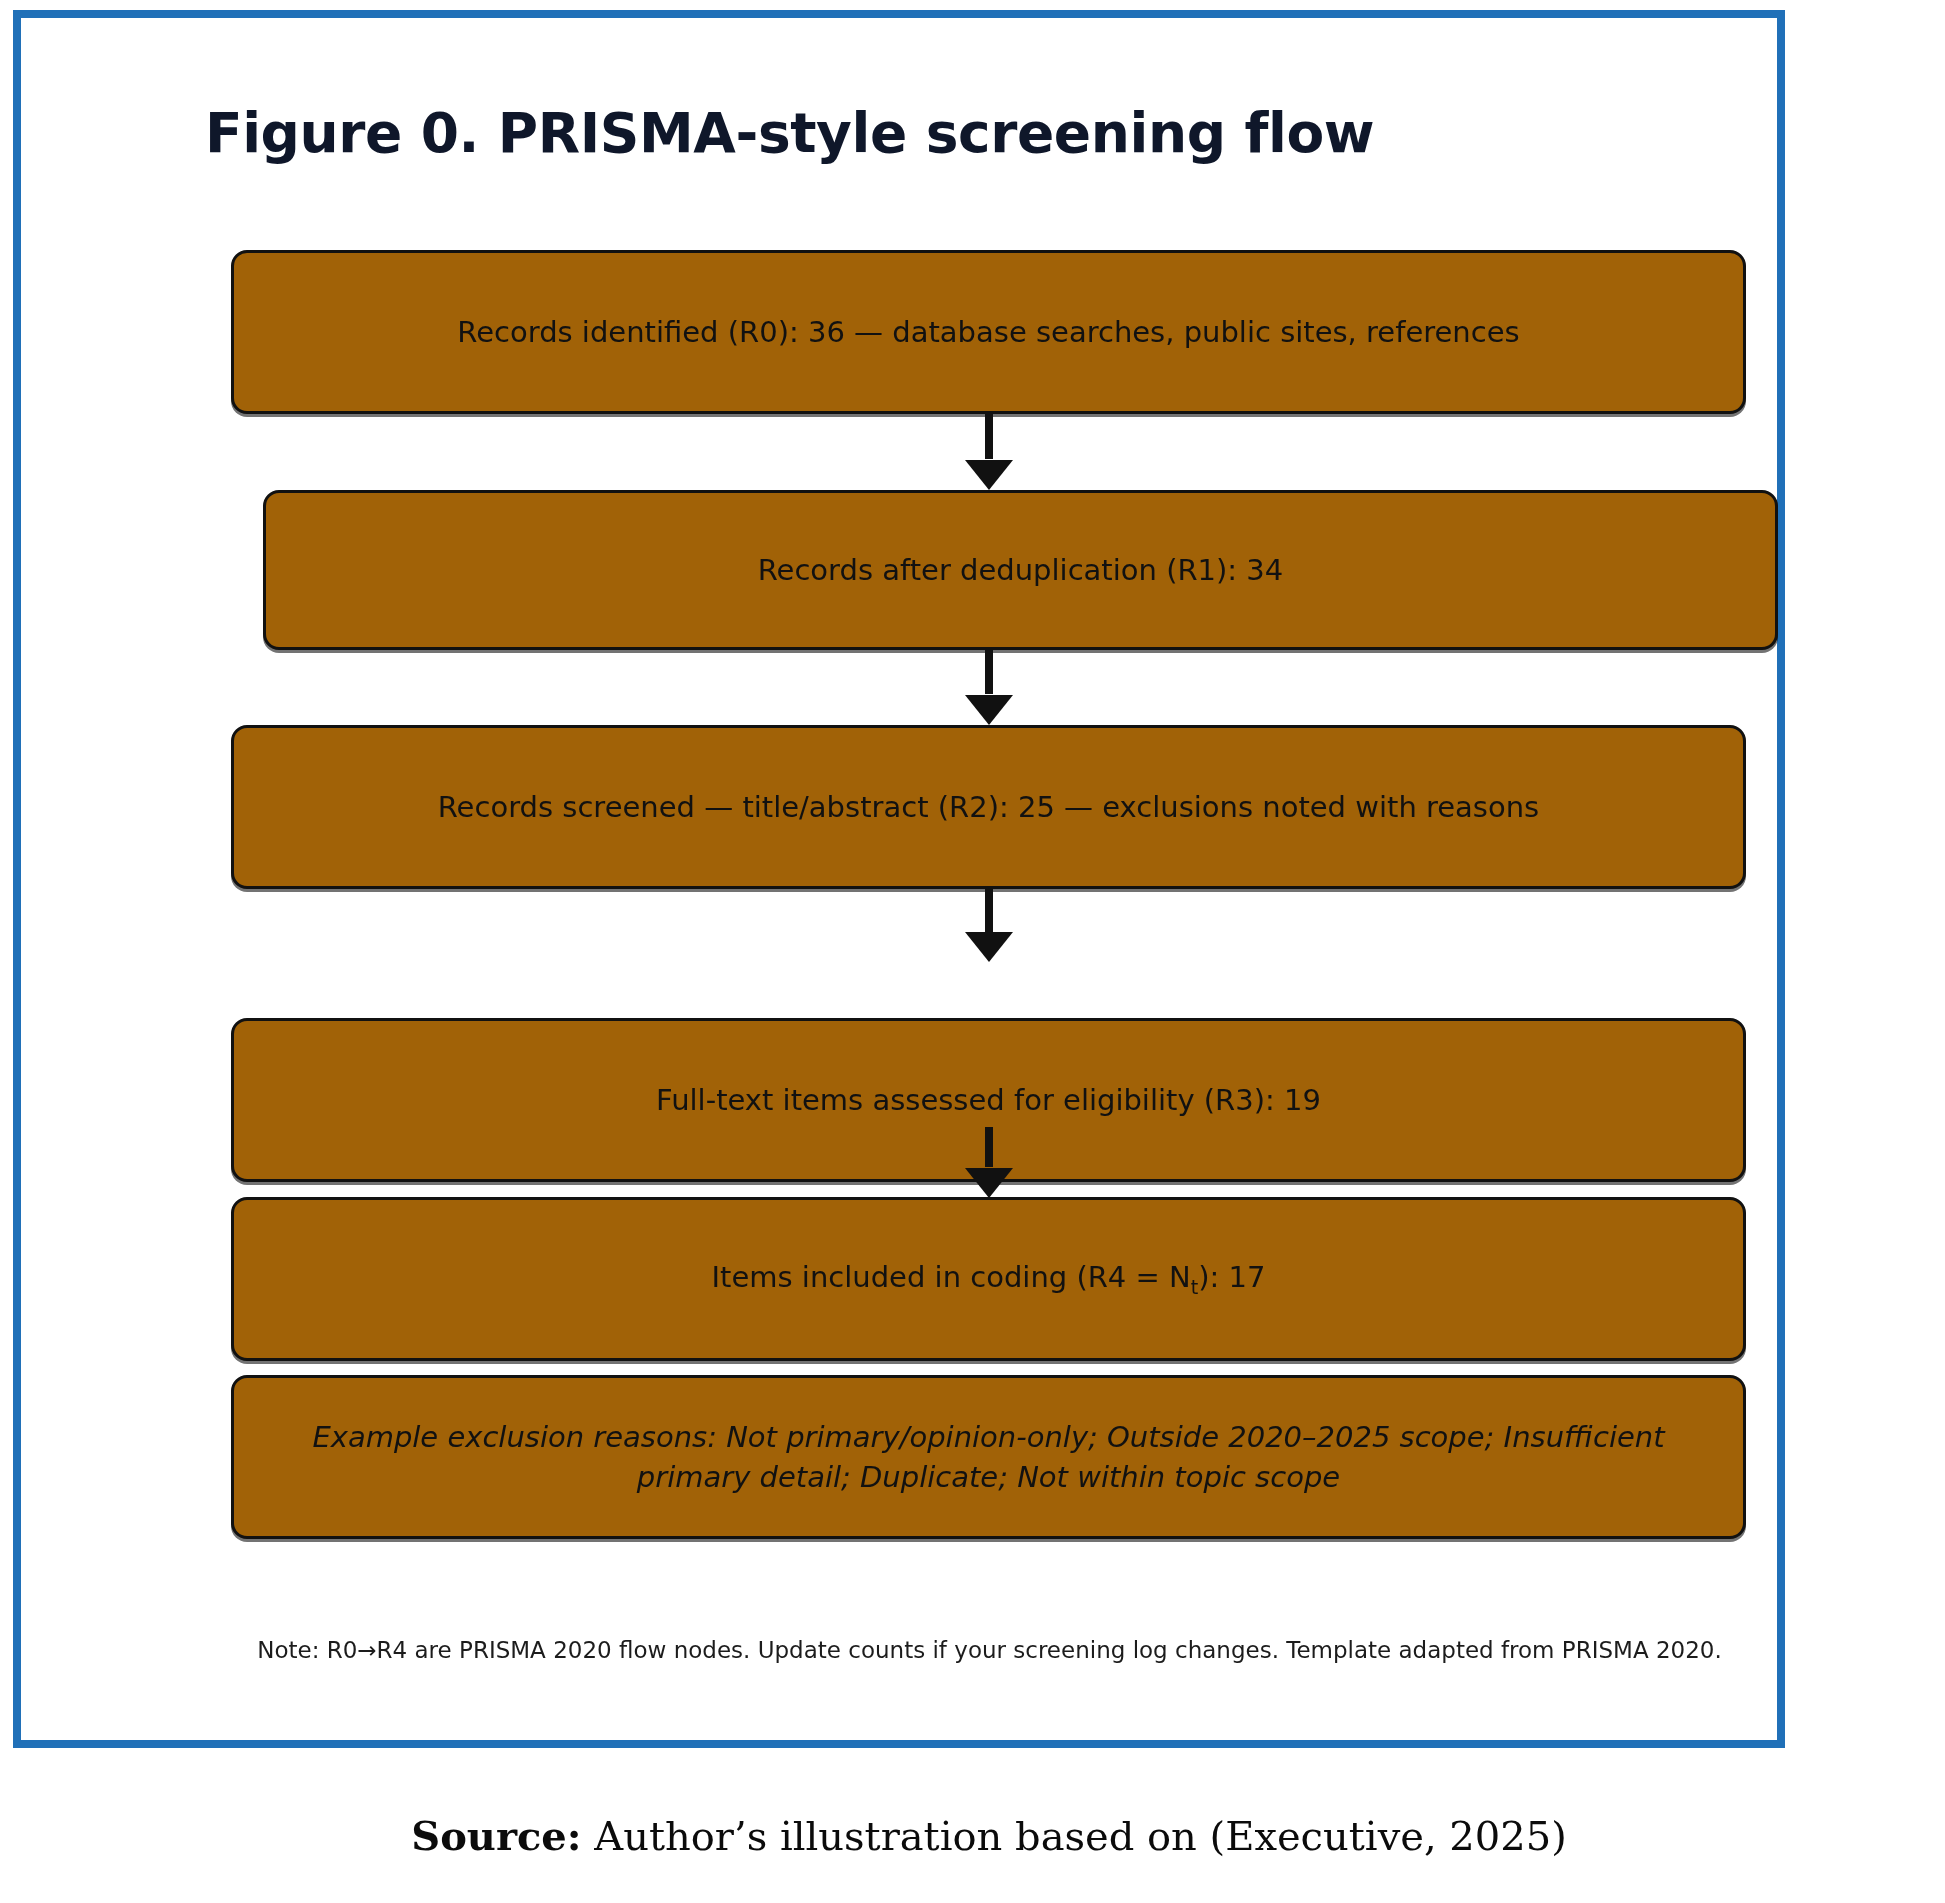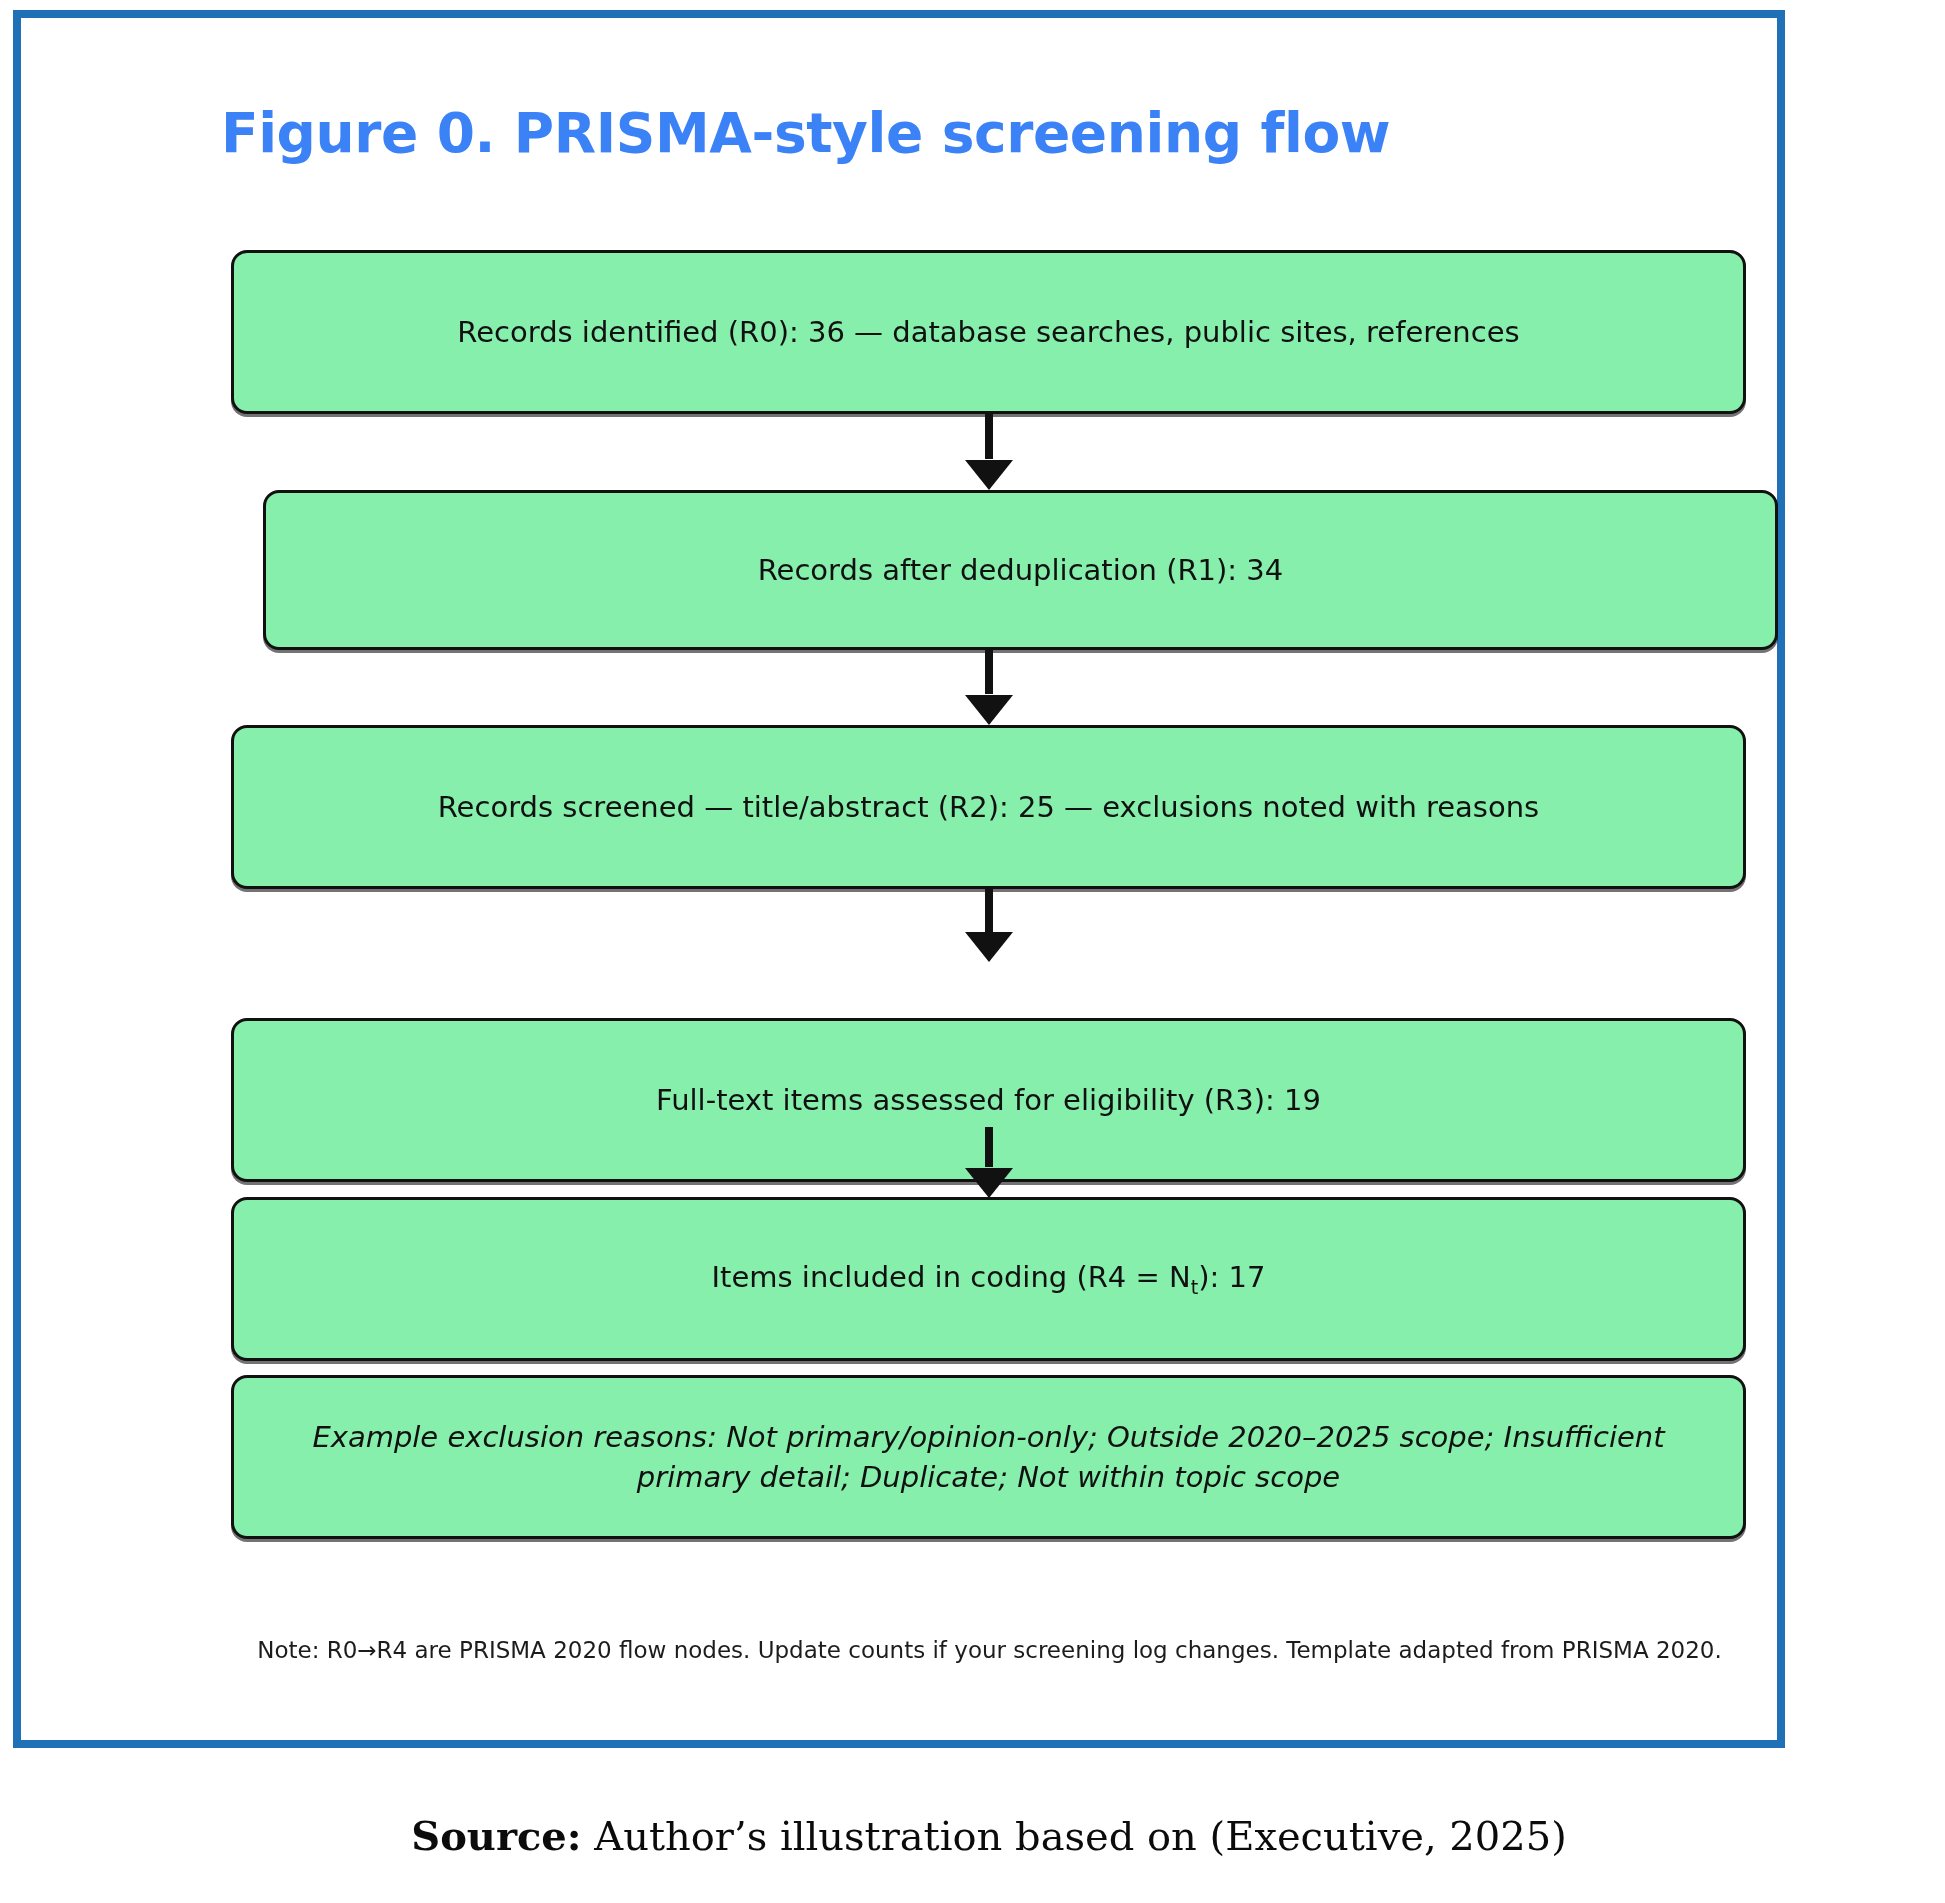--- a/index.html
+++ b/index.html
@@ -27,35 +27,34 @@
     box-sizing: border-box;
   }
 
   
   #figure-title {
     position: absolute;
     left: 184px;
     top: 83px;
     font-size: 55px;
     font-weight: bold;
-    color: #3b82f6;
+    color: #0f172a;
     letter-spacing: -0.4px;
     font-family: "DejaVu Sans", sans-serif;
     white-space: nowrap;
-    margin-left: 16px;
   }
 
   
   .flow-box {
     position: absolute;
     left: 210px;
     width: 1515px;
     border: 3.6px solid #111111;
     border-radius: 16px;
-    background: #86efac;
+    background: #a16207;
     box-sizing: border-box;
     display: flex;
     align-items: center;
     justify-content: center;
     text-align: center;
     color: #111111;
     font-size: 29px;
     line-height: 1.38;
     padding: 0 50px;
     box-shadow: 0 2.9px 0 0 rgba(0,0,0,0.55);

